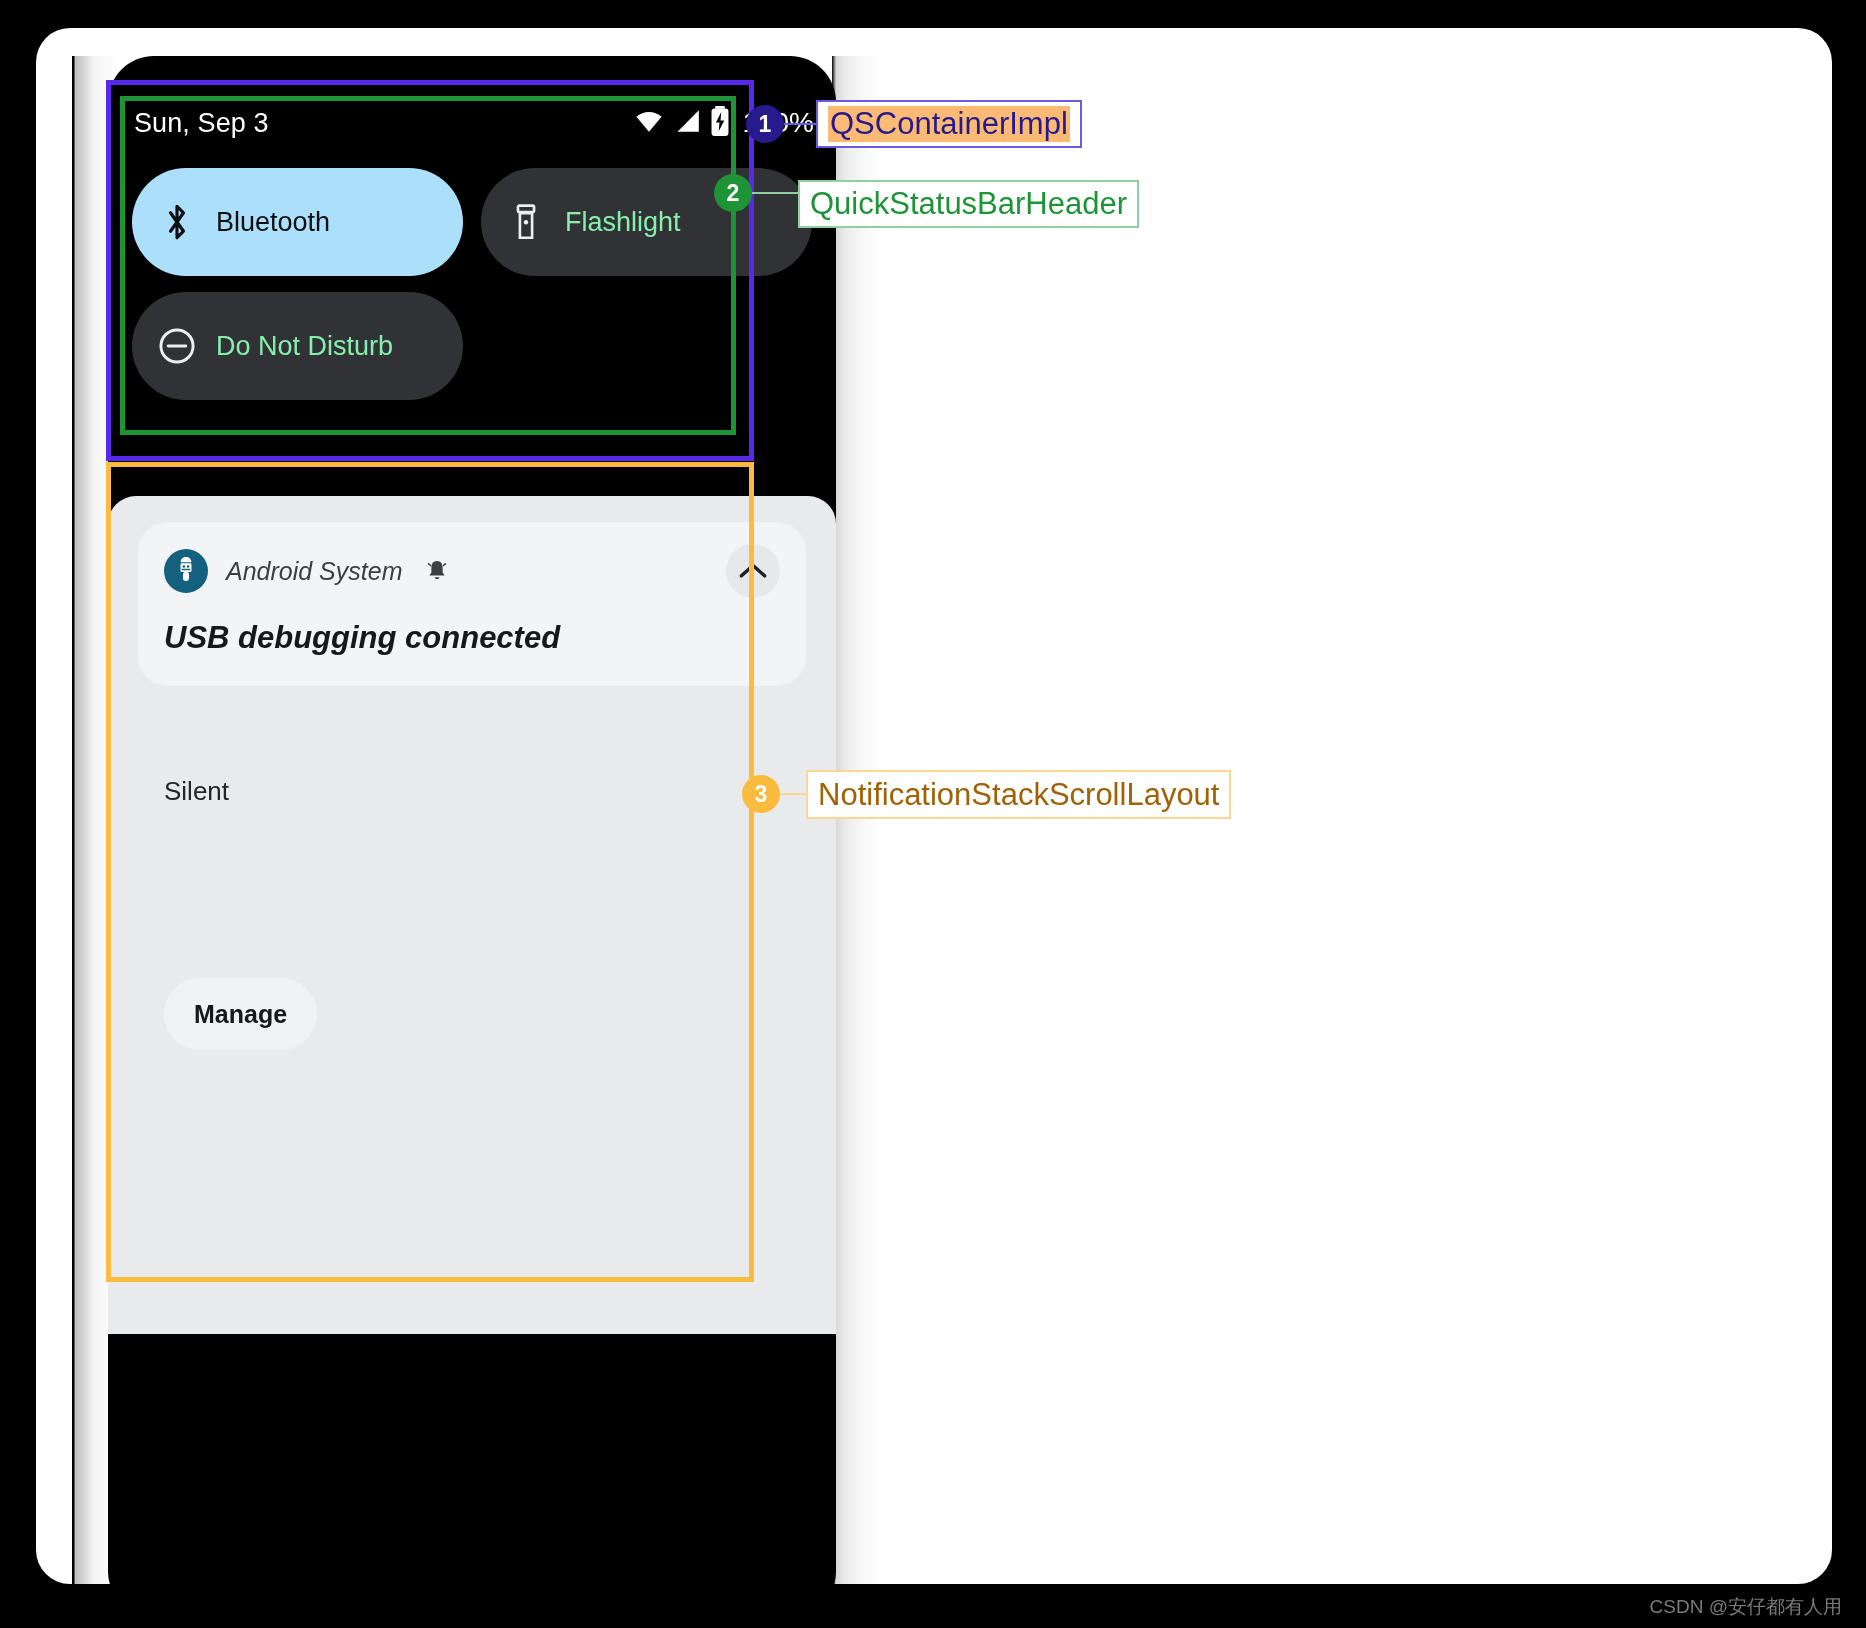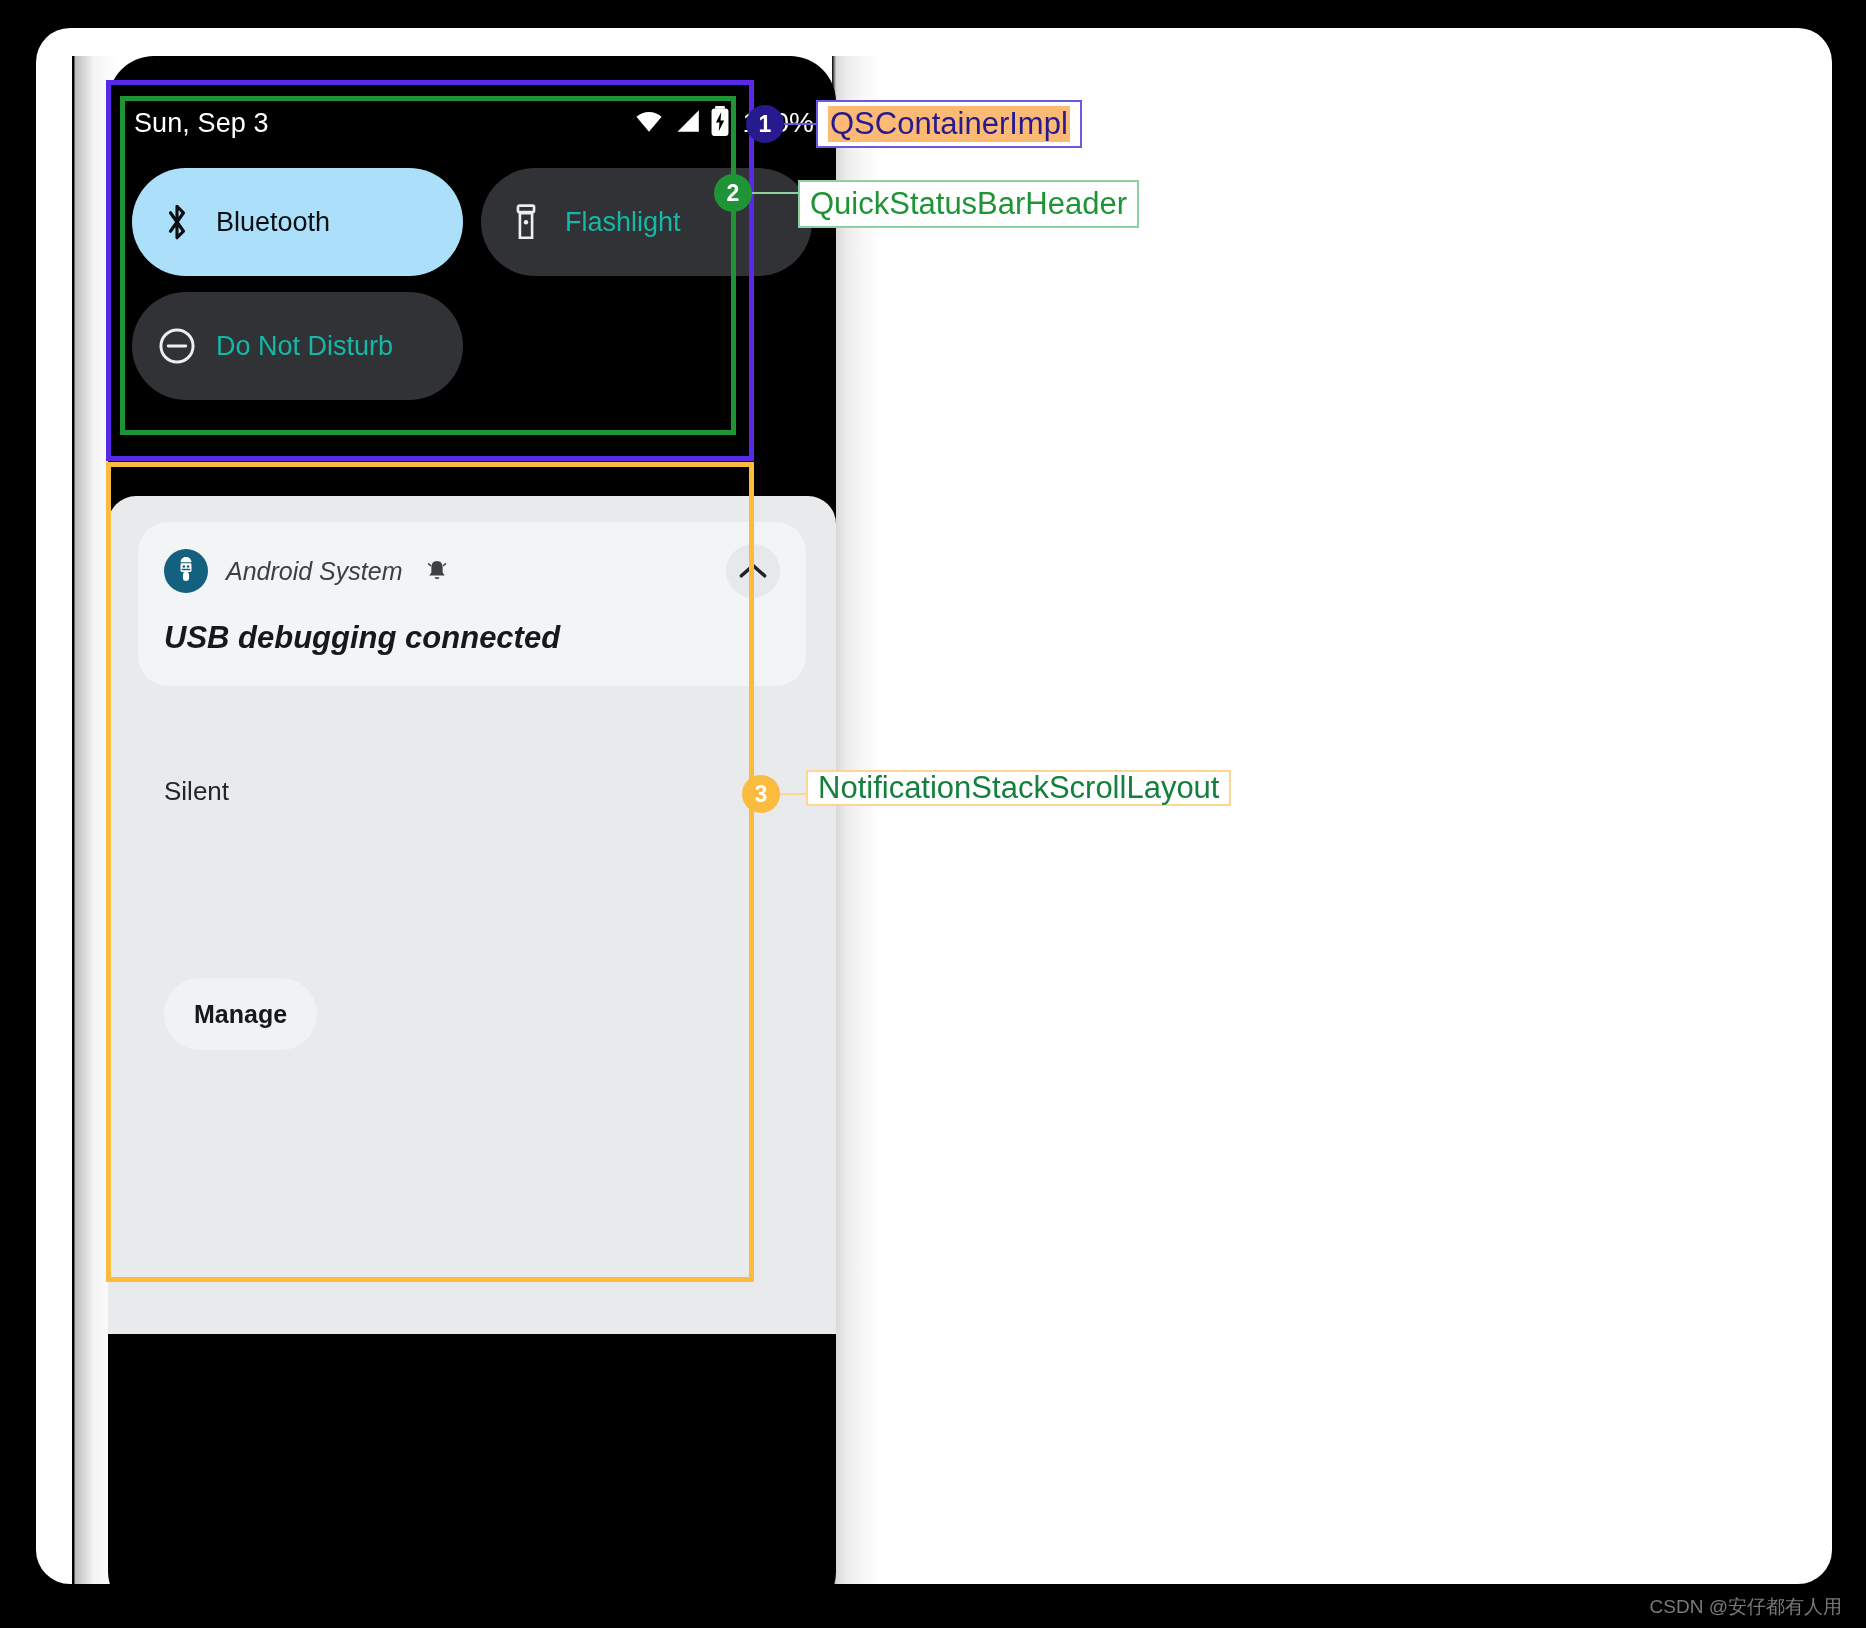--- a/index.html
+++ b/index.html
@@ -88,21 +88,21 @@
   }
   .tile {
     height: 108px;
     border-radius: 54px;
     display: flex; align-items: center;
     padding: 0 26px;
     box-sizing: border-box;
     gap: 20px;
   }
   .tile.on  { background: #ace0fa; color: #0b0f12; }
-  .tile.off { background: #303236; color: #14b8a6; }
+  .tile.off { background: #303236; color: #86efac; }
   .tile-label { font-size: 27px; font-weight: 400; white-space: nowrap; }
   .tile-chevron { margin-left: auto; display: flex; align-items: center; }
   .tile-icon { width: 38px; height: 38px; flex: 0 0 38px; display: flex; align-items: center; justify-content: center; }
 
   
   #shade {
     position: absolute;
     left: 0; top: 440px;
     width: 728px; height: 838px;
     background: #e9eaec;
@@ -217,23 +217,23 @@
     border-color: #6a5ae0;
     color: #261a8c; font-size: 31px;
   }
   #label-1 .hl { background: #fdba74; padding: 0 2px; }
   #label-2 {
     left: 762px; top: 152px; height: 48px;
     border-color: #8fd0a0;
     color: #1f9437; font-size: 31px;
   }
   #label-3 {
-    left: 770px; top: 742px; height: 36px;
+    left: 770px; top: 742px; height: 49px;
     border-color: #fbd694;
-    color: #15803d; font-size: 31px;
+    color: #a16207; font-size: 31px;
   }
 
   
   #watermark {
     position: absolute;
     right: 24px; bottom: 8px;
     color: #7a7a7a;
     font-size: 19px;
   }
 </style>

